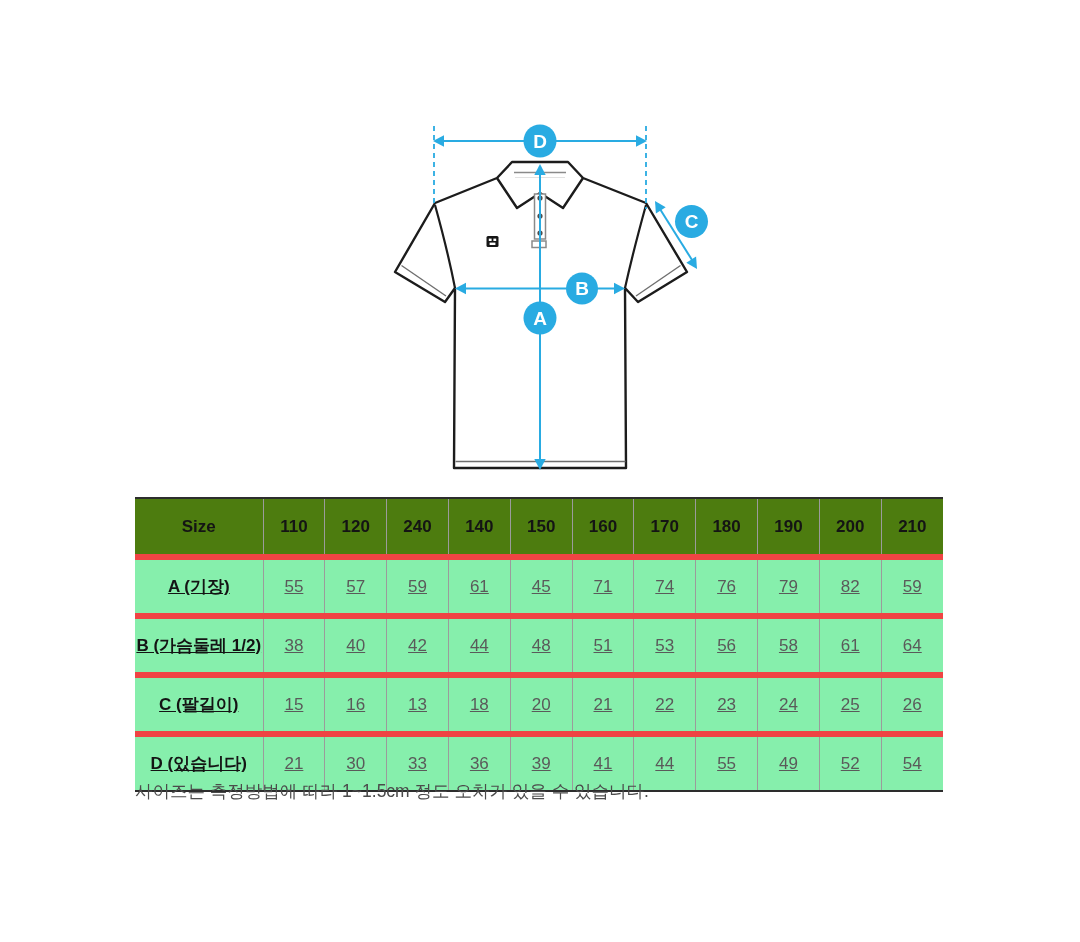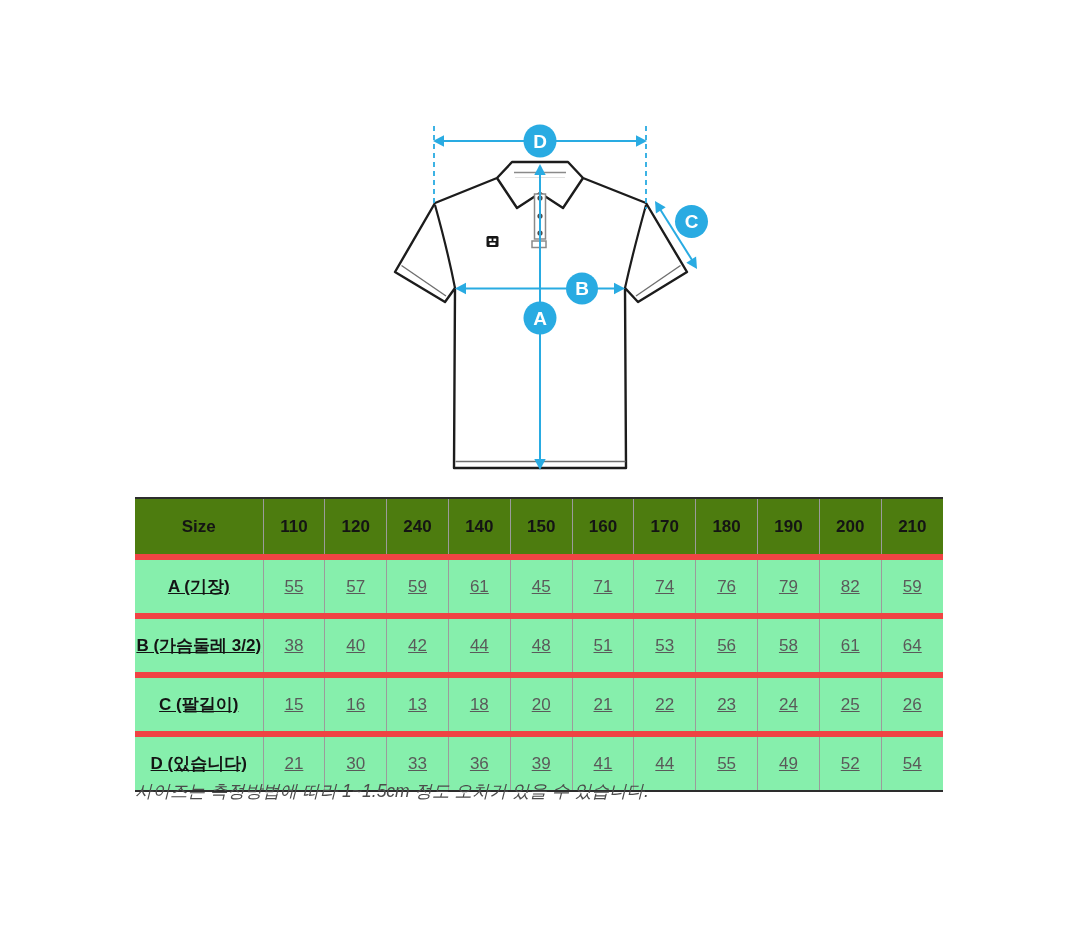--- a/index.html
+++ b/index.html
@@ -24,21 +24,21 @@
   .size-table th:first-child, .size-table td:first-child { border-left:none; }
   .size-table thead th {
     background:#4d7c0f; height:55px; font-weight:bold; color:#141414;
   }
   .size-table tbody td {
     height:53px; color:#5a5a5a; font-weight:normal;
     border-top:6px solid #ef4444; background:#86efac;text-decoration:underline;
   }
   .size-table tbody td.rowlabel { font-weight:bold; color:#141414; }
   .footnote-ko {
-    position:absolute; left:135px; top:779px; font-size:17.5px; color:#4b4b4b;font-style:italic;
+    position:absolute; left:135px; top:779px; font-size:17.5px; color:#4b4b4b;
   }
   .footnote-en {
     position:absolute; left:135px; top:809px; font-size:17px; color:#9c9c9c;
   }
 </style>
 </head>
 <body>
 
 <div class="canvas">
 
@@ -147,21 +147,21 @@
         <td>61</td>
         <td>45</td>
         <td>71</td>
         <td>74</td>
         <td>76</td>
         <td>79</td>
         <td>82</td>
         <td>59</td>
       </tr>
       <tr>
-        <td class="rowlabel">B (가슴둘레 3/2)</td>
+        <td class="rowlabel">B (가슴둘레 1/2)</td>
         <td>38</td>
         <td>40</td>
         <td>42</td>
         <td>44</td>
         <td>48</td>
         <td>51</td>
         <td>53</td>
         <td>56</td>
         <td>58</td>
         <td>61</td>

